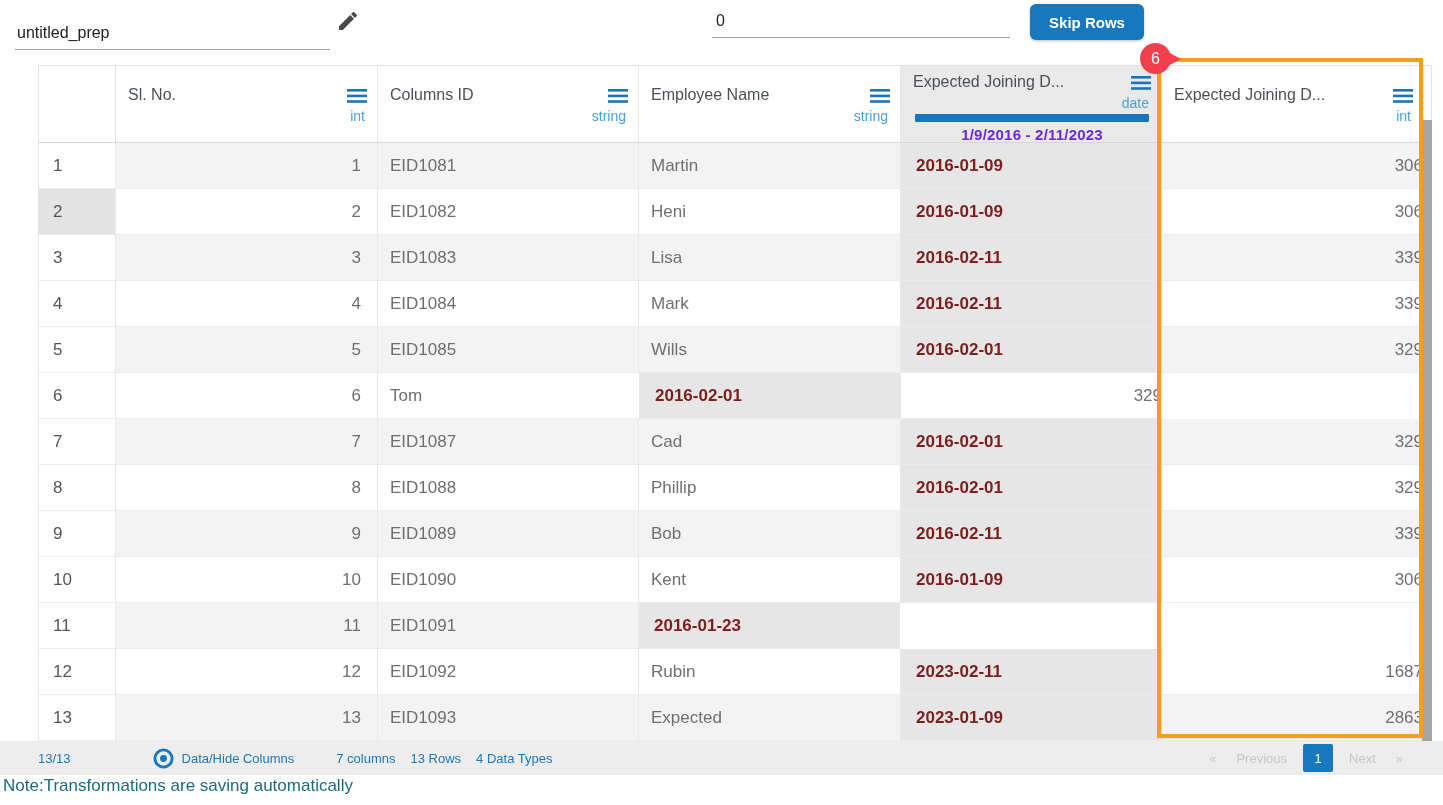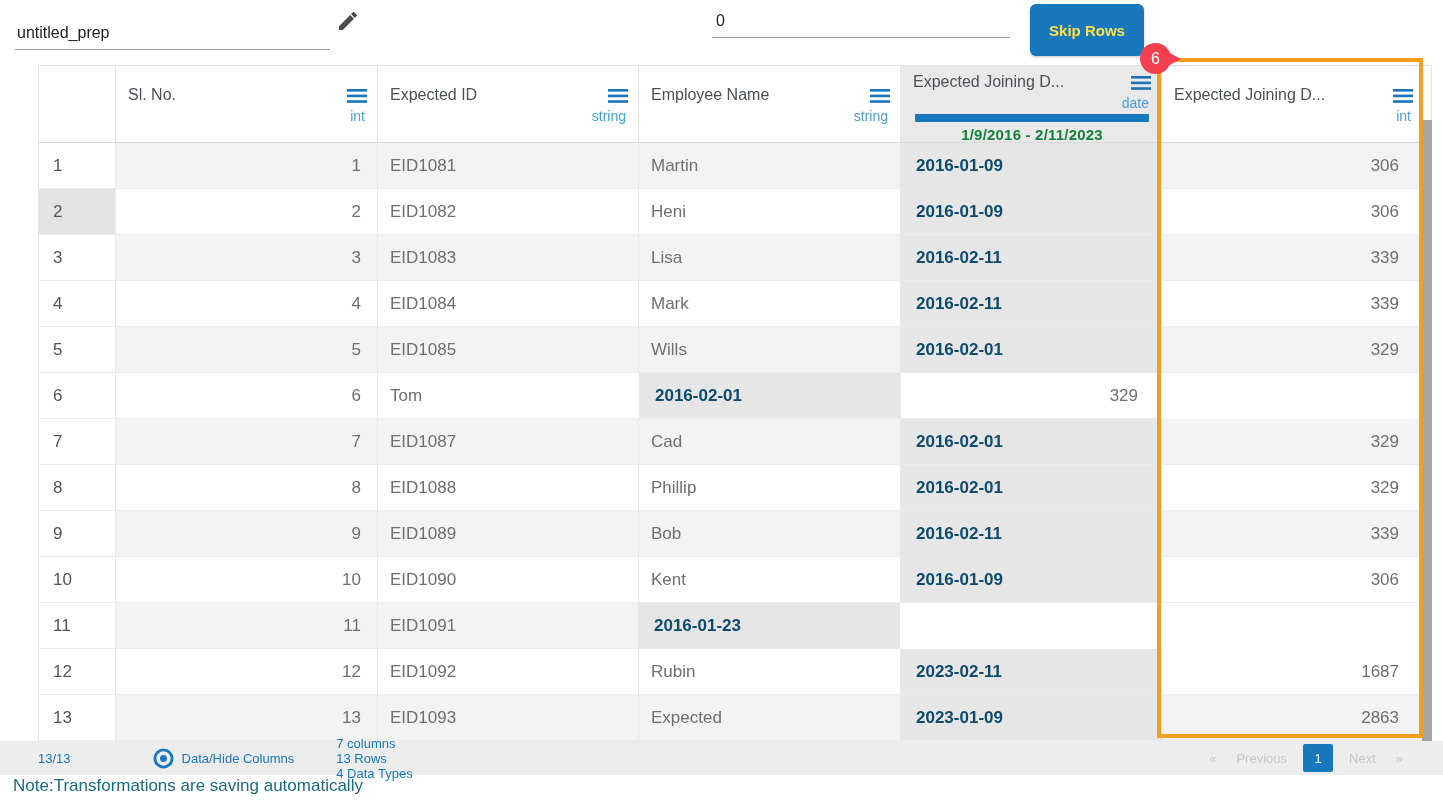--- a/index.html
+++ b/index.html
@@ -14,55 +14,55 @@
     border:none; border-bottom:1px solid #9e9e9e; outline:none;
     font-family:inherit; font-size:16px; color:#212121; background:transparent; padding:0 2px;
   }
   .pencil-wrap { position:absolute; left:336px; top:9px; width:24px; height:24px; cursor:pointer; }
   .skip-input {
     position:absolute; left:712px; top:4px; width:298px; height:34px;
     border:none; border-bottom:1px solid #9e9e9e; outline:none;
     font-family:inherit; font-size:16px; color:#212121; background:transparent; padding:0 4px;
   }
   .skip-btn {
-    position:absolute; left:1030px; top:4px; width:114px; height:52px;
-    background:#1878be; color:#fde047; border:none; border-radius:6px;
+    position:absolute; left:1030px; top:4px; width:114px; height:36px;
+    background:#1878be; color:#ffffff; border:none; border-radius:6px;
     font-family:inherit; font-size:15px; font-weight:700; cursor:pointer;
     box-shadow:0 1px 3px rgba(0,0,0,.25);
   }
 
   
   .table { position:absolute; left:38px; top:65px; width:1394px; }
   .thead { display:flex; height:78px; border:1px solid #e3e3e3; border-bottom:1px solid #d8d8d8; background:#fff; }
   .th { position:relative; border-right:1px solid #e6e6e6; padding:20px 10px 0 12px; background:#fff; cursor:pointer; }
   .th-gutter { width:77px; padding:0; }
   .col-sl   { width:262px; }
   .col-id   { width:261px; }
   .col-name { width:262px; }
   .col-date { width:261px; }
   .col-int  { width:261px; border-right:none; }
   .th-top { display:flex; align-items:flex-start; }
   .th-title { font-size:16px; color:#4b5058; white-space:nowrap; overflow:hidden; flex:1; }
   .burger { flex:0 0 auto; margin-top:3px; margin-left:6px; }
   .th-type { display:block; text-align:right; font-size:14px; color:#4aa0dc; margin-top:1px; padding-right:2px; }
   .th-date { background:#e9e9e9; padding-top:7px; }
   .range-bar { height:8px; background:#1878be; border-radius:1px; margin:3px 2px 4px 2px; }
-  .range-text { text-align:center; font-size:15px; font-weight:700; color:#15803d; letter-spacing:.2px; }
+  .range-text { text-align:center; font-size:15px; font-weight:700; color:#6d28d9; letter-spacing:.2px; }
 
   .tbody { border:1px solid #e6e6e6; border-top:none; }
   .tr { display:flex; height:46px; }
   .td { border-right:1px solid #e9e9e9; border-bottom:1px solid #ececec; display:flex; align-items:center;
         font-size:17px; color:#6f6f6f; padding:0 12px; overflow:hidden; white-space:nowrap; }
   .td-gutter { width:77px; background:#fff; color:#555; padding-left:14px; }
   .td-gutter.hl { background:#e3e3e3; }
   .td-sl   { width:262px; justify-content:flex-end; padding-right:16px; }
   .td-id   { width:261px; }
   .td-name { width:262px; }
-  .td-date { width:261px; background:#e6e6e6; color:#0c4a6e; font-weight:700; padding-left:15px; }
-  .td-days { width:261px; justify-content:flex-end; padding-right:24px; border-right:none; }
+  .td-date { width:261px; background:#e6e6e6; color:#7f1d1d; font-weight:700; padding-left:15px; }
+  .td-days { width:261px; justify-content:flex-end; padding-right:0; border-right:none; }
   .tr.odd  .td:not(.td-gutter):not(.td-date) { background:#f3f3f3; }
   .tr.even .td:not(.td-gutter):not(.td-date) { background:#ffffff; }
 
   
   .col-highlight {
     position:absolute; left:1119px; top:-7px; width:266px; height:680px;
     border:4px solid #f59e1b; pointer-events:none; z-index:5;
   }
   .badge {
     position:absolute; left:1102px; top:-22px; width:31px; height:31px; z-index:6;
@@ -78,27 +78,27 @@
   
   .vscroll { position:absolute; right:0; top:55px; width:10px; height:621px; background:#f1f1f1; cursor:pointer; }
   .vscroll-thumb { width:10px; height:100%; background:#a5a5a5; }
 
   
   .footer { position:absolute; left:0; top:741px; width:1443px; height:34px; background:#ededed;
             display:flex; align-items:center; font-size:13px; }
   .f-count { color:#1878be; margin-left:38px; }
   .f-showhide { display:flex; align-items:center; margin-left:82px; color:#1878be; cursor:pointer; }
   .f-showhide .lbl { margin-left:8px; }
-  .f-stats { display:flex; margin-left:42px;flex-direction:column; }
+  .f-stats { display:flex; margin-left:42px; }
   .f-stats span { color:#1878be; margin-right:15px; cursor:pointer; }
   .pagination { margin-left:auto; margin-right:30px; display:flex; align-items:center; color:#c3c8cd; }
   .pg-item { margin:0 10px; cursor:pointer; }
   .pg-cur { width:30px; height:28px; background:#1878be; color:#fff; display:flex;
             align-items:center; justify-content:center; border-radius:2px; margin:0 6px; cursor:pointer; }
-  .note { position:absolute; left:13px; top:776px; font-size:17px; color:#1a6b80; }
+  .note { position:absolute; left:3px; top:776px; font-size:17px; color:#1a6b80; }
 </style>
 </head>
 <body>
 
 <div class="app">
 
   <div class="topbar">
     <input class="prep-name-input" value="untitled_prep" style="">
     <span class="pencil-wrap">
       <svg width="24" height="24" viewBox="0 0 24 24">
@@ -123,21 +123,21 @@
           <rect x="0" y="11.2" width="20" height="2.6" fill="#1a74ba"></rect>
         </svg>
       </span>
     </div>
     <span class="th-type">int</span>
 
   </div>
 
   <div class="th col-id">
     <div class="th-top">
-      <span class="th-title">Expected ID</span>
+      <span class="th-title">Columns ID</span>
       <span class="burger">
         <svg width="20" height="14" viewBox="0 0 20 14">
           <rect x="0" y="0" width="20" height="2.6" fill="#1a74ba"></rect>
           <rect x="0" y="5.6" width="20" height="2.6" fill="#1a74ba"></rect>
           <rect x="0" y="11.2" width="20" height="2.6" fill="#1a74ba"></rect>
         </svg>
       </span>
     </div>
     <span class="th-type">string</span>
 

